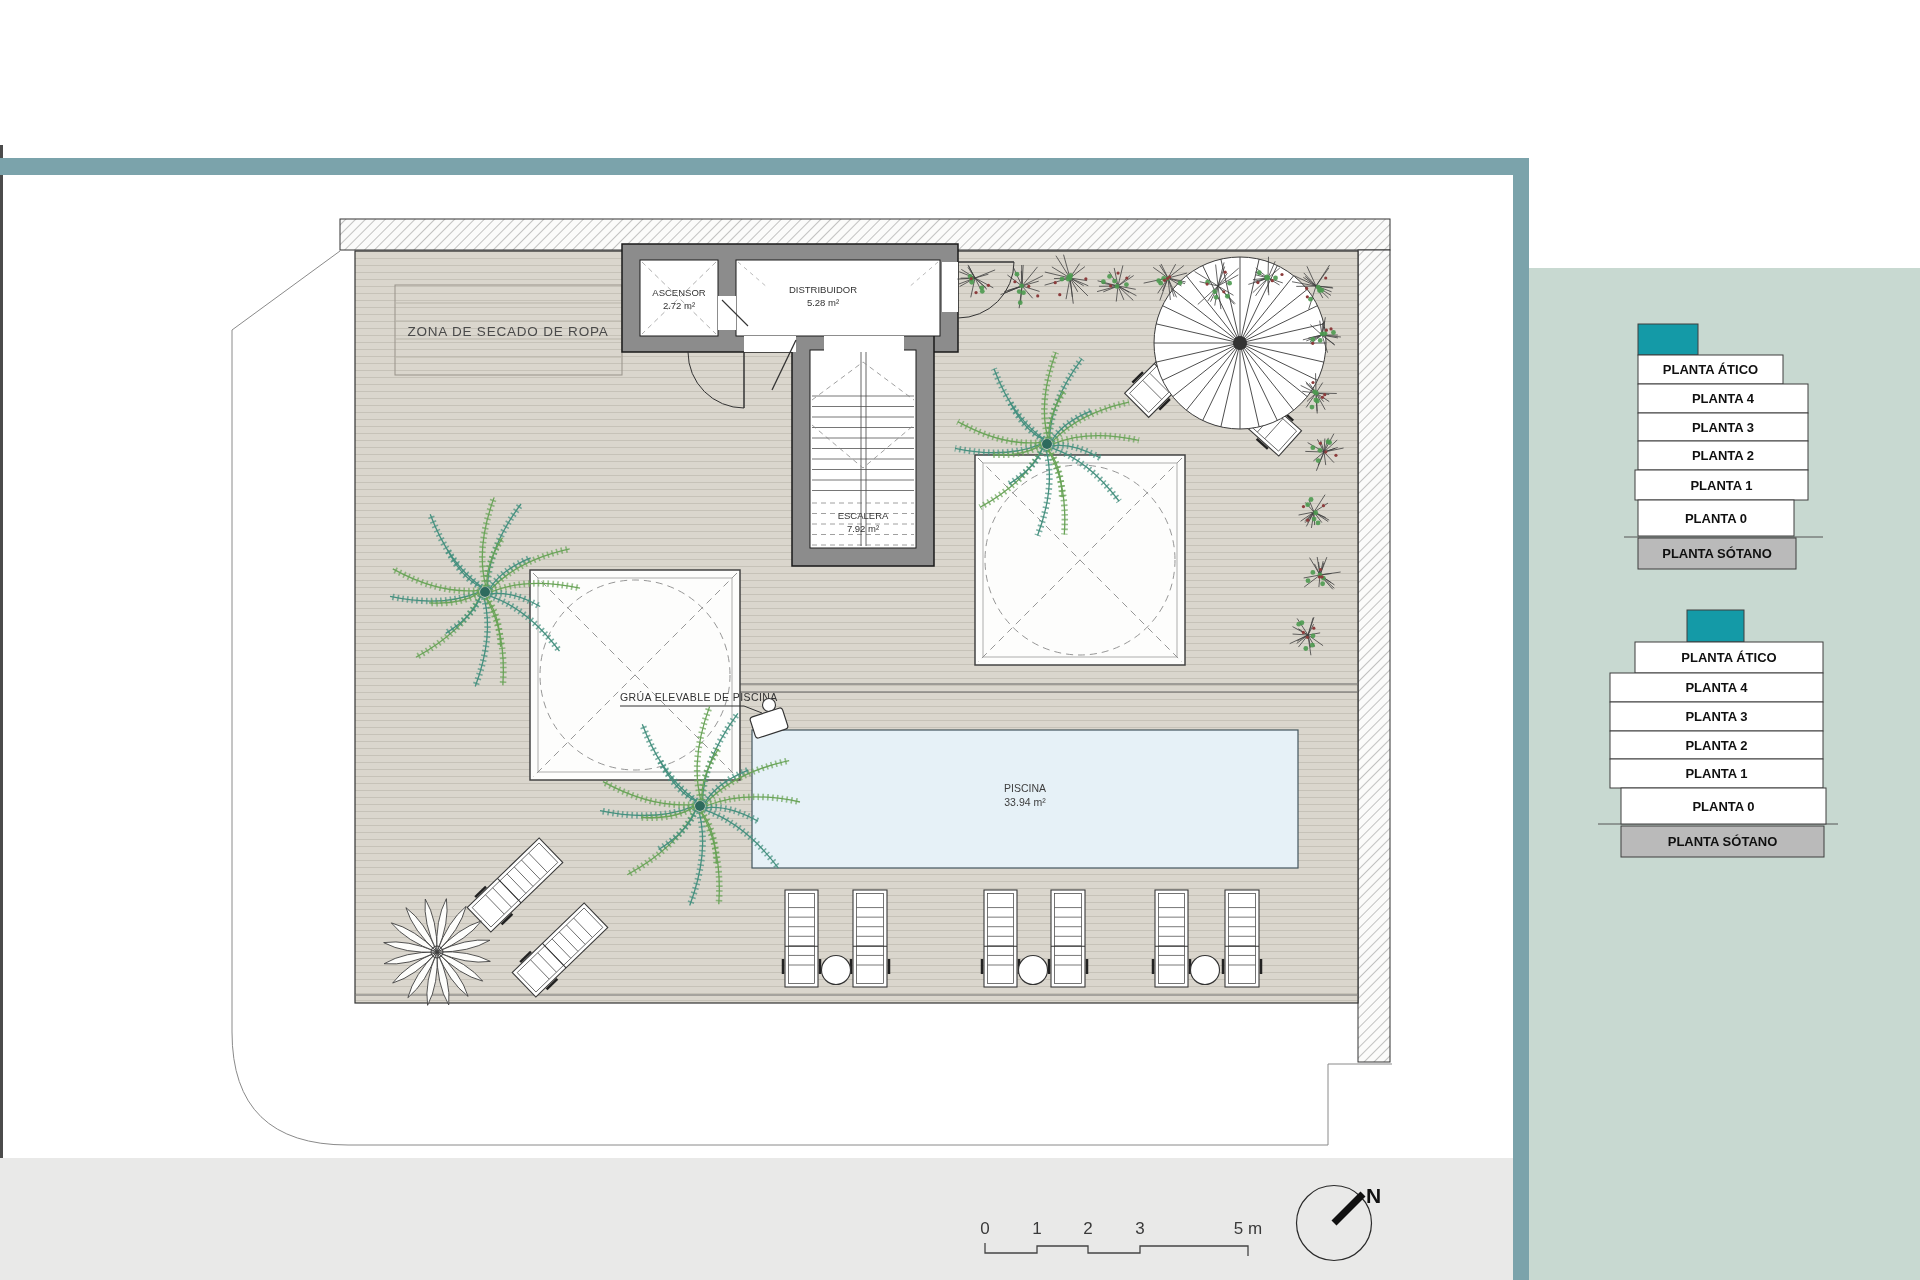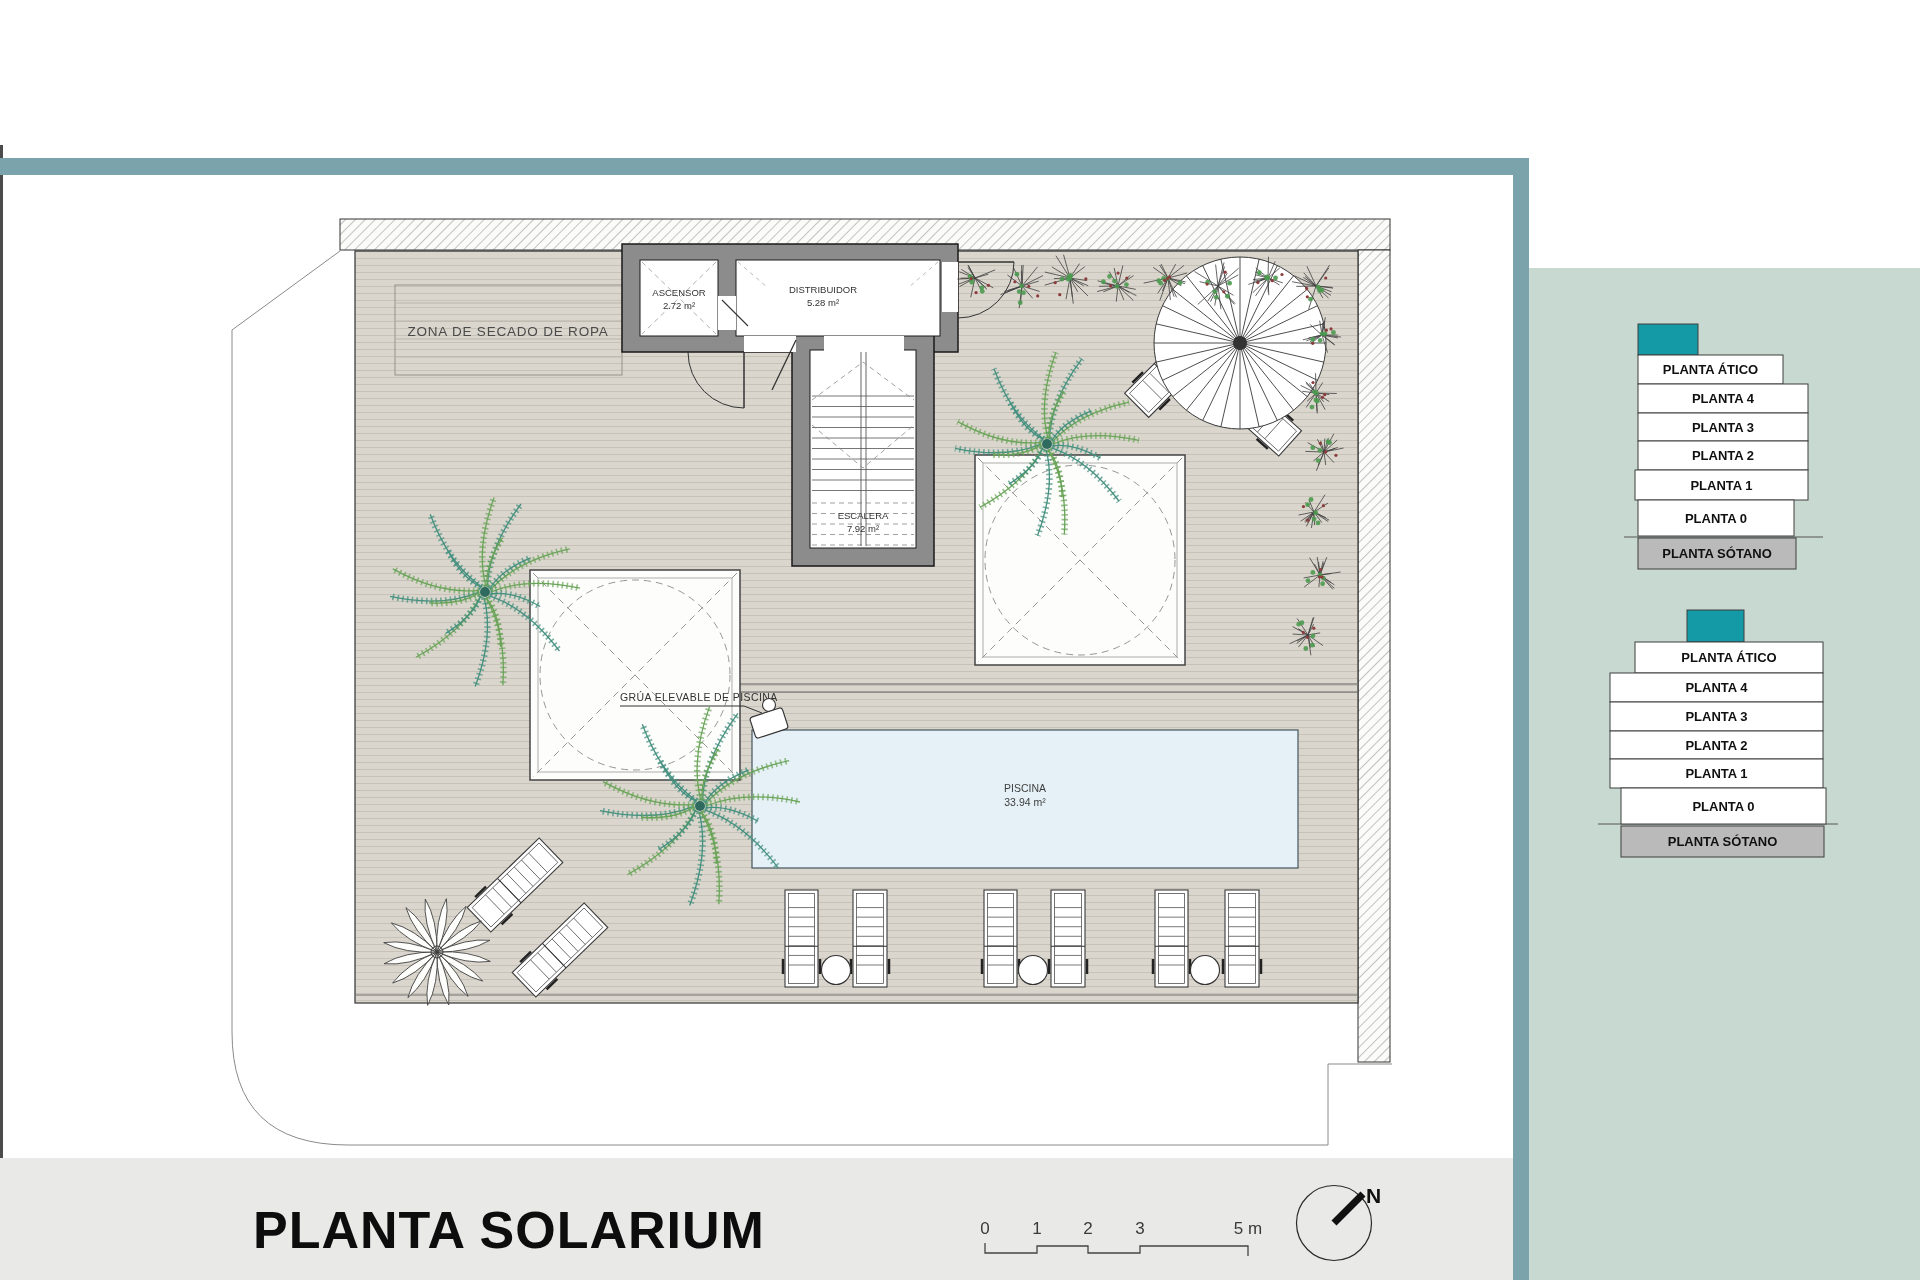--- a/index.html
+++ b/index.html
@@ -15,21 +15,20 @@
 <body>
 
 <div class="page">
 
   <div class="layer" id="left-edge" style="left:0;top:145px;width:3px;height:1013px;background:#4b4b4b;"></div>
   <div class="layer" id="teal-top" style="left: 0px; top: 158px; width: 1529px; height: 17px; background: rgb(123, 163, 171);"></div>
   <div class="layer" id="teal-right" style="left: 1513px; top: 158px; width: 16px; height: 1122px; background: rgb(123, 163, 171);"></div>
   <div class="layer" id="sage" style="left: 1529px; top: 268px; width: 391px; height: 1012px; background: rgb(200, 217, 209);"></div>
   <div class="layer" id="footer" style="left: 0px; top: 1158px; width: 1513px; height: 122px; background: rgb(233, 233, 232);"></div>
 
-  <div class="title">PLANTA SOLARIUM</div>
 
   <svg id="plan" width="1920" height="1280" viewBox="0 0 1920 1280">
     <defs>
       <pattern id="deckp" width="8" height="7" patternUnits="userSpaceOnUse">
         <rect width="8" height="7" fill="#dad6cd"></rect>
         <line x1="0" y1="6.5" x2="8" y2="6.5" stroke="#c6c2b8" stroke-width="1"></line>
       </pattern>
       <pattern id="hatch" width="7" height="7" patternUnits="userSpaceOnUse" patternTransform="rotate(45)">
         <rect width="7" height="7" fill="#fbfbfa"></rect>
         <line x1="0" y1="0" x2="0" y2="7" stroke="#6b6b6b" stroke-width="0.8"></line>

